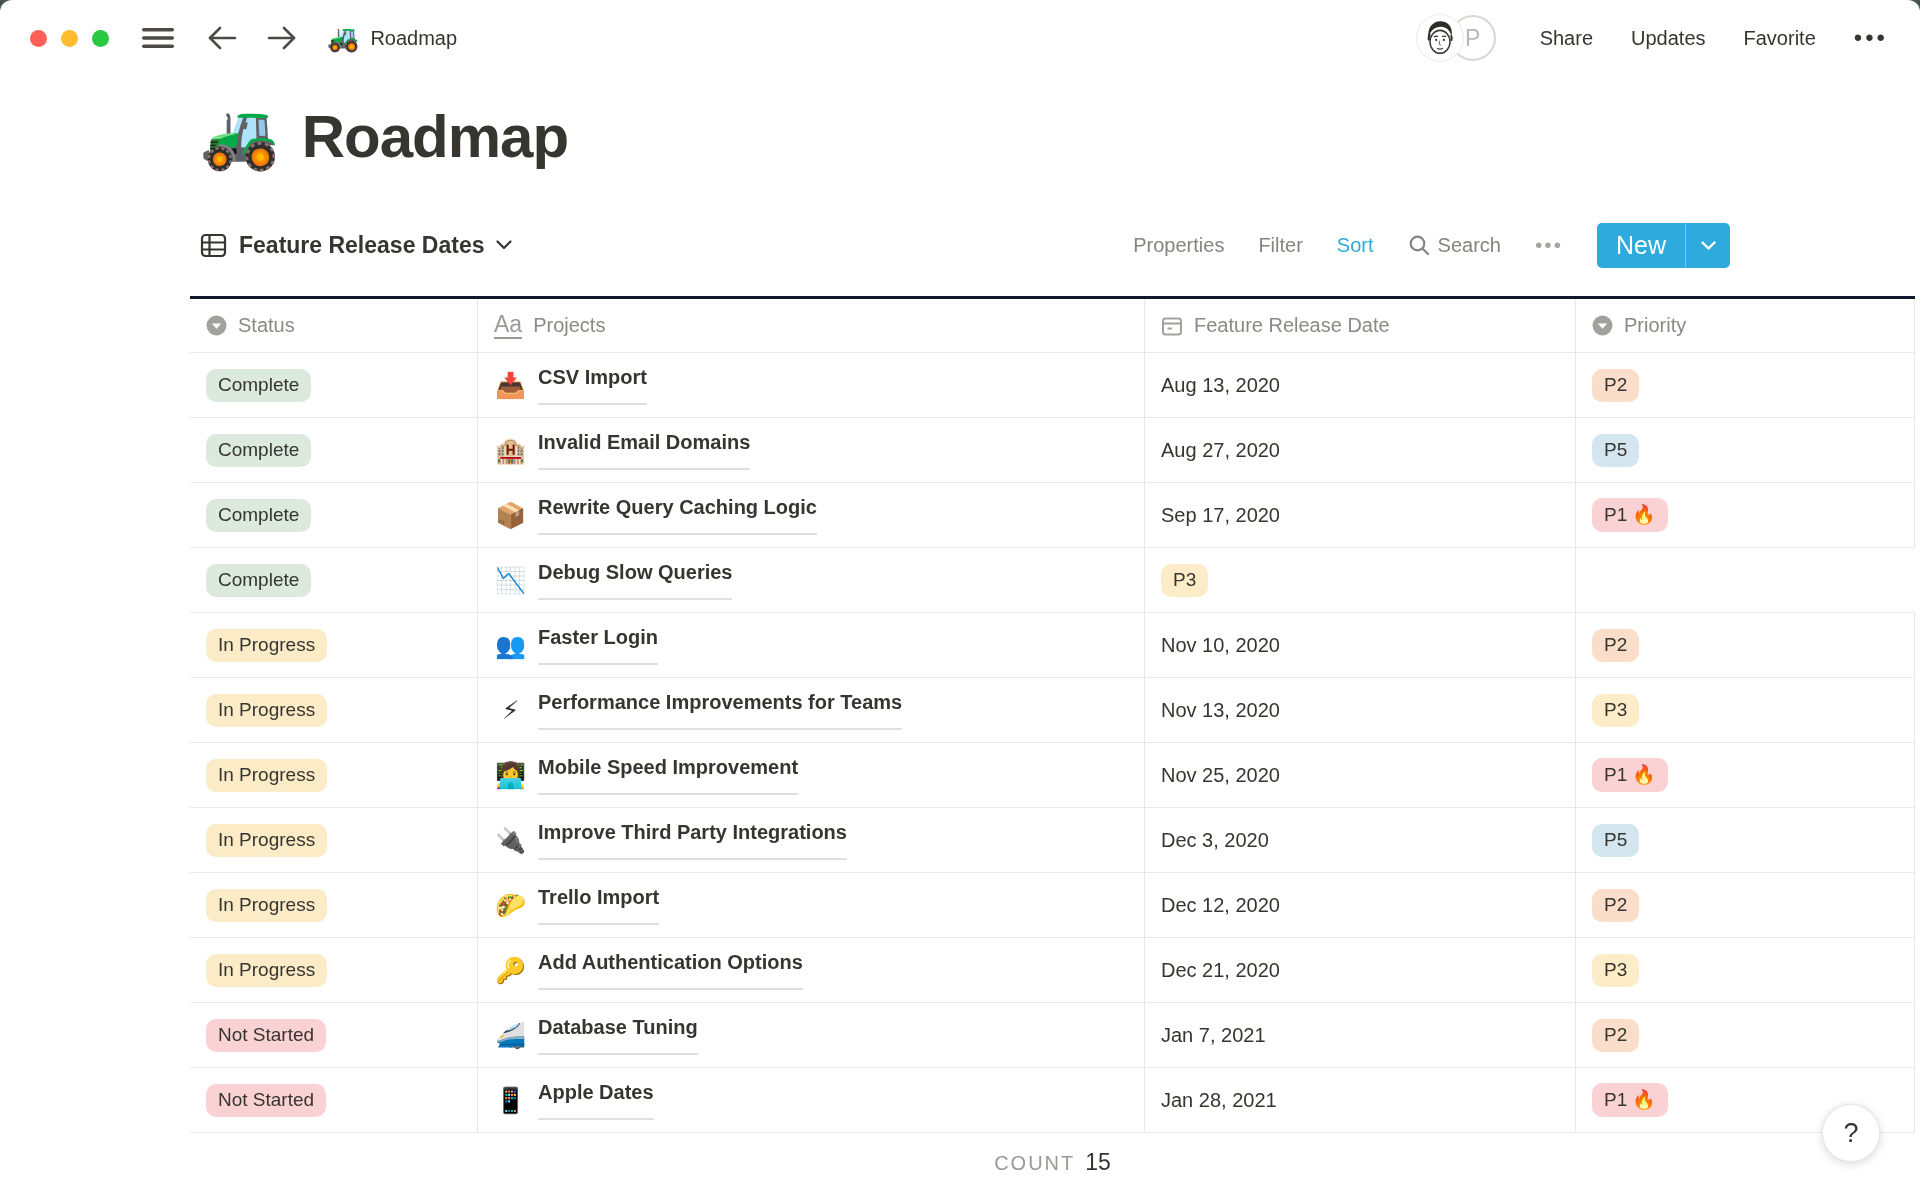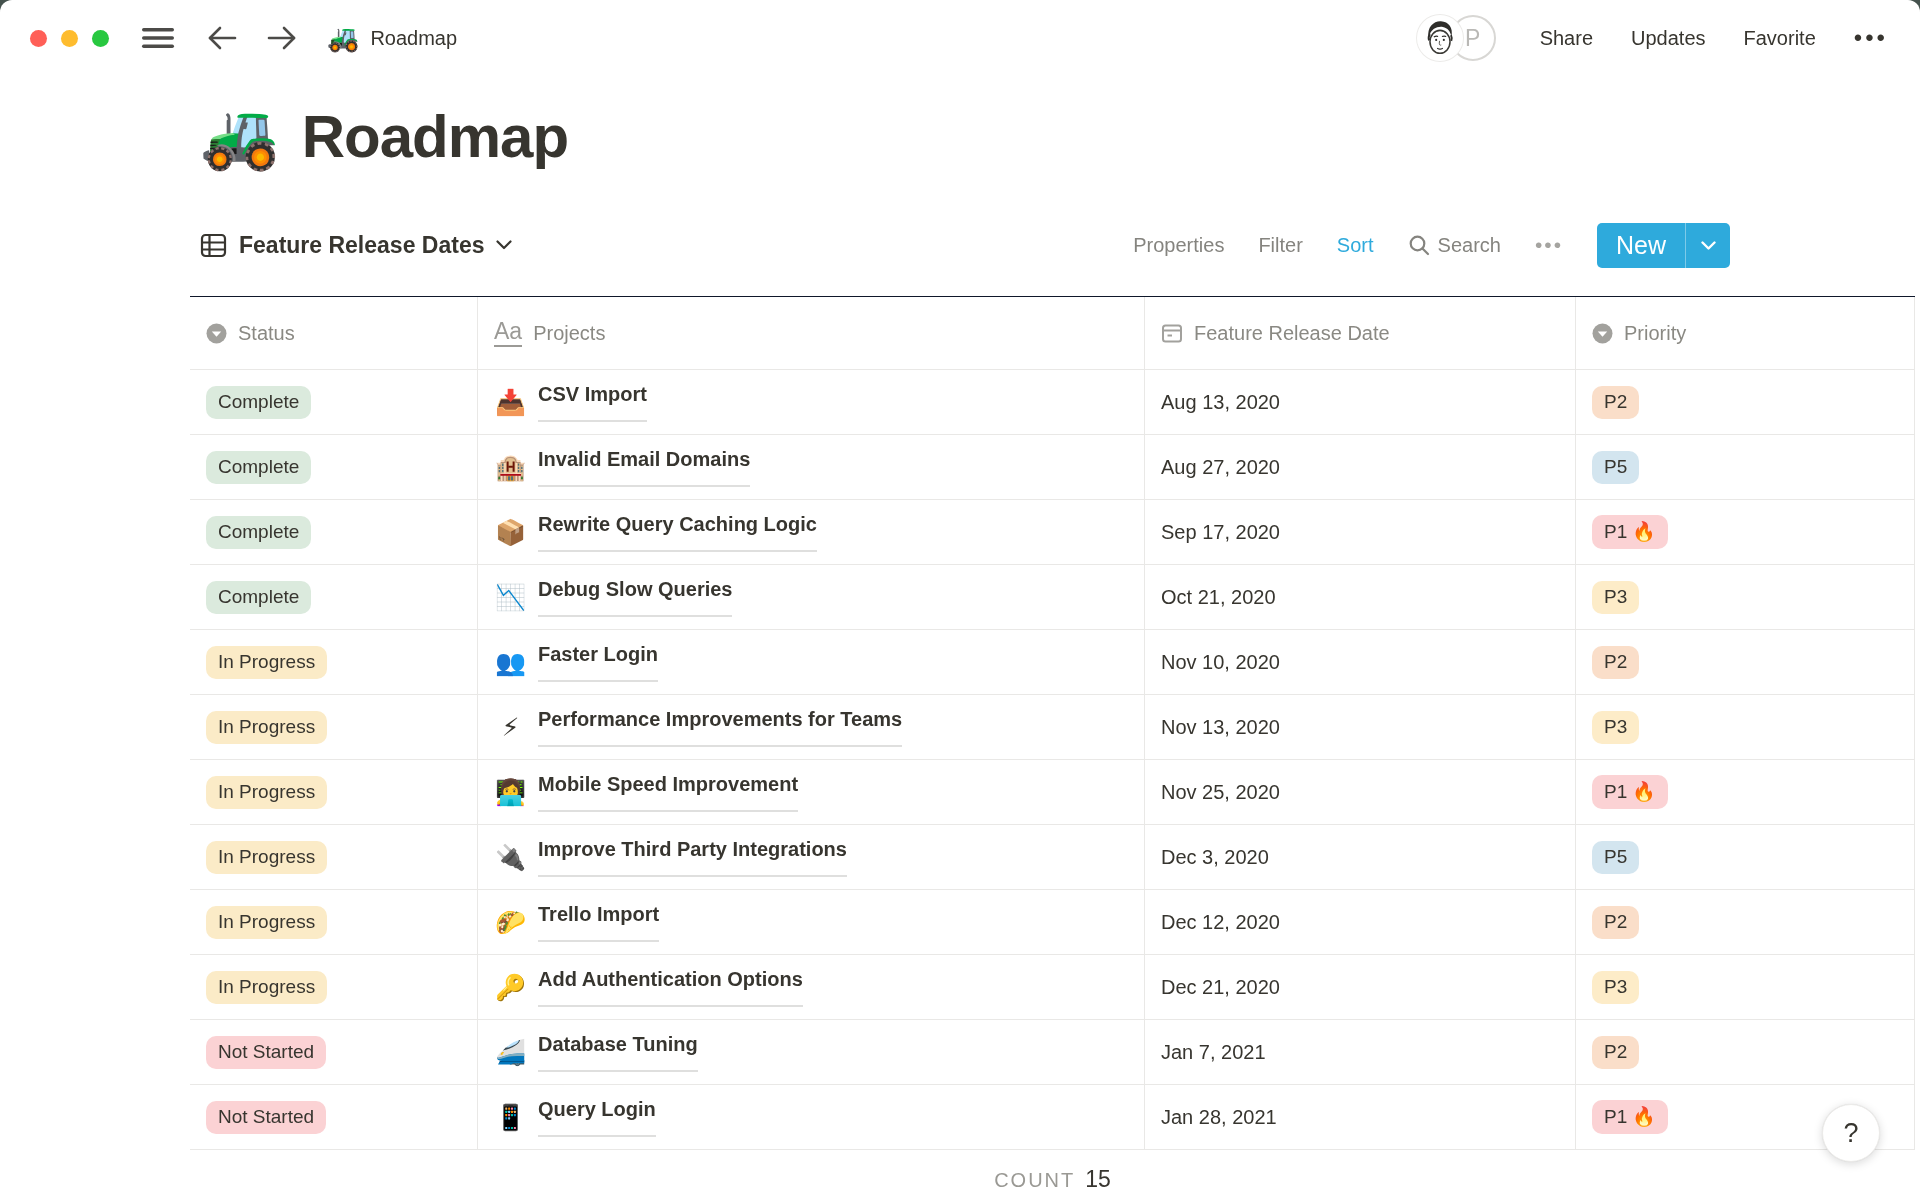--- a/index.html
+++ b/index.html
@@ -70,21 +70,21 @@
     width:45px; display:flex; align-items:center; justify-content:center;
     border-left:1px solid rgba(255,255,255,0.38);
   }
 
   
   .table { margin:28px 0 0 190px; width:1725px; }
   .tr, .thead {
     display:grid; grid-template-columns:288px 667px 431px 339px;
     border-bottom:1px solid #E9E8E6;
   }
-  .thead { border-top:1px solid #0f172a; height:74px; }
+  .thead { border-top:3px solid #0f172a; height:57px; }
   .tr { height:65px; }
   .th {
     display:flex; align-items:center; gap:11px; padding:0 12px 0 16px;
     font-size:20px; color:#8A8983; border-right:1px solid #E9E8E6;
   }
   .td {
     display:flex; align-items:center; padding:0 12px 0 16px;
     font-size:20px; border-right:1px solid #E9E8E6;
   }
   .aa-icon {
@@ -324,23 +324,20 @@
 
   <div class="tr">
     <div class="td">
       <span class="badge" style="background: rgb(219, 234, 221);">Complete</span>
     </div>
     <div class="td">
       <span class="cell-emoji">📉</span>
       <span class="page-link">Debug Slow Queries</span>
     </div>
     <div class="td">
-      <span>Oct 21, 2020</span>
-    </div>
-    <div class="td">
       <span class="badge" style="background: rgb(253, 236, 200);">P3</span>
     </div>
   </div>
 
   <div class="tr">
     <div class="td">
       <span class="badge" style="background: rgb(251, 235, 199);">In Progress</span>
     </div>
     <div class="td">
       <span class="cell-emoji">👥</span>
@@ -449,21 +446,21 @@
       <span class="badge" style="background: rgb(250, 222, 201);">P2</span>
     </div>
   </div>
 
   <div class="tr">
     <div class="td">
       <span class="badge" style="background: rgb(251, 210, 212);">Not Started</span>
     </div>
     <div class="td">
       <span class="cell-emoji">📱</span>
-      <span class="page-link">Query Login</span>
+      <span class="page-link">Apple Dates</span>
     </div>
     <div class="td">
       <span>Jan 28, 2021</span>
     </div>
     <div class="td">
       <span class="badge" style="background: rgb(251, 210, 212);">P1 🔥</span>
     </div>
   </div>
 </div>
 

